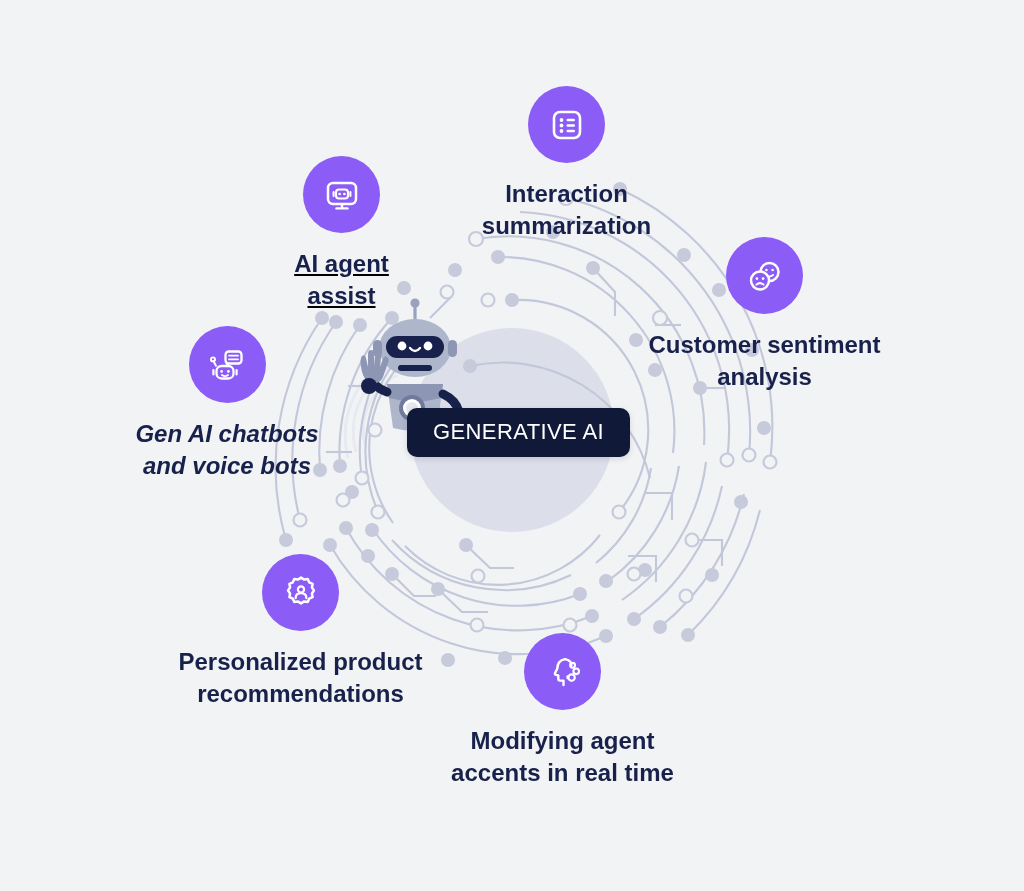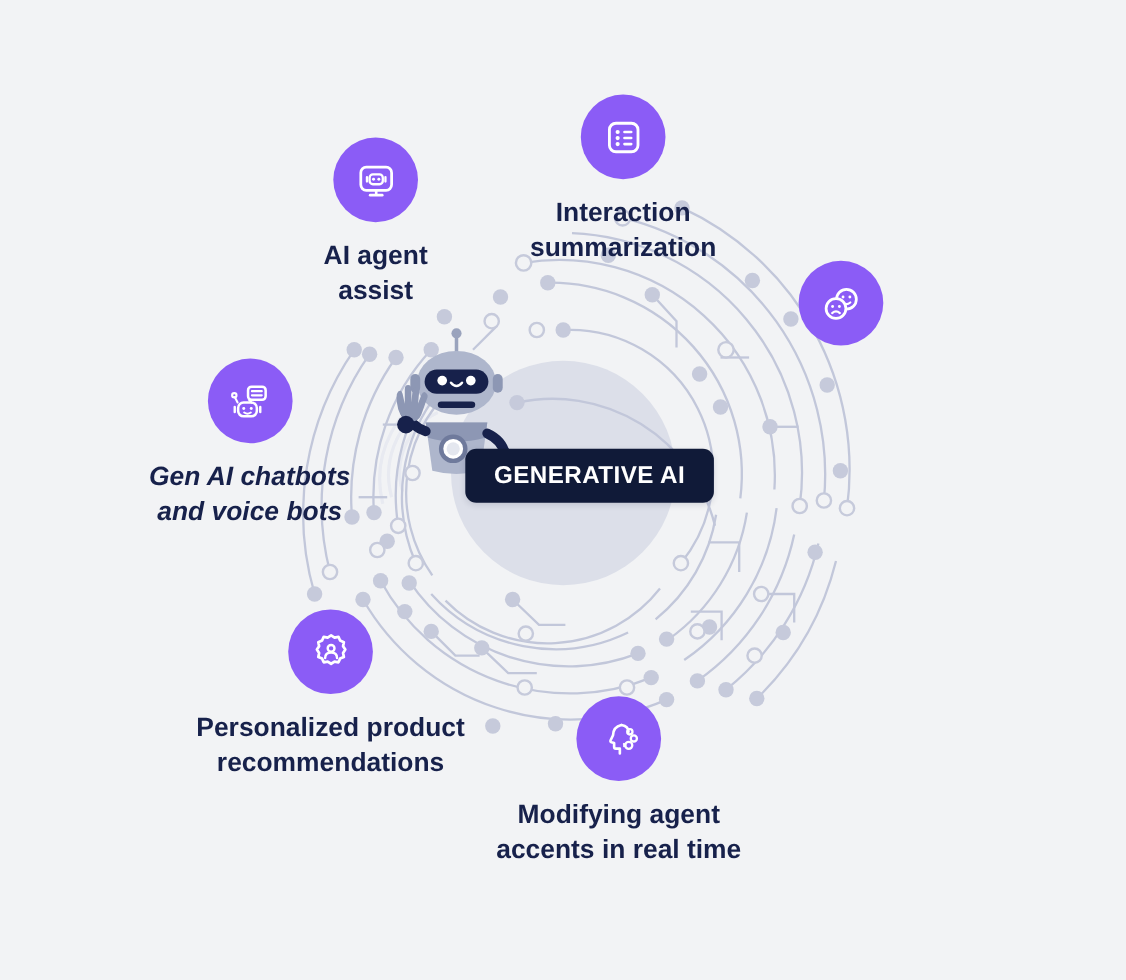--- a/index.html
+++ b/index.html
@@ -42,28 +42,28 @@
   .robot-wrap {
     position: absolute;
     left: 340px;
     top: 288px;
     width: 150px;
     height: 150px;
   }
 
   .center-chip {
     position: absolute;
-    left: 423px;
+    left: 407px;
     top: 408px;
     background: #101a38;
     color: #ffffff;
     border-radius: 10px;
     padding: 13px 26px 14px 26px;
     font-size: 22px;
-    font-weight: bold;
+    font-weight: normal;
     letter-spacing: 0.4px;
     line-height: 1;
     white-space: nowrap;
     box-shadow: 0 2px 6px rgba(16,26,56,0.13);
   }
 
   
   .node {
     position: absolute;
   }
@@ -85,21 +85,21 @@
     text-align: center;
     color: #17214b;
     font-size: 24px;
     font-weight: bold;
     line-height: 1.33;
     white-space: pre-line;
   }
 
   
   #node-interaction-summarization { left: 434px; top: 86px;  width: 265px; }
-  #node-ai-agent-assist           { left: 239px; top: 125px; width: 205px; }
+  #node-ai-agent-assist           { left: 239px; top: 156px; width: 205px; text-decoration: underline; }
   #node-customer-sentiment        { left: 642px; top: 237px; width: 245px; }
   #node-gen-ai-chatbots           { left: 118px; top: 326px; width: 218px; font-style: italic; }
   #node-realtime-translation      { left: 652px; top: 487px; width: 245px; }
   #node-personalized-products     { left: 176px; top: 554px; width: 249px; }
   #node-modifying-accents         { left: 443px; top: 633px; width: 239px; }
 </style>
 </head>
 <body>
 
 <div id="stage">
@@ -320,20 +320,22 @@
         <circle cx="24.5" cy="16" r="9" fill="none" stroke="#fff" stroke-width="2.5"></circle>
         <circle cx="21.4" cy="14" r="1.3" fill="#fff"></circle>
         <circle cx="27.6" cy="14" r="1.3" fill="#fff"></circle>
         <path d="M 21 19 q 3.5 3 7 0" stroke="#fff" stroke-width="2" fill="none" stroke-linecap="round"></path>
         <circle cx="15" cy="24.5" r="9" fill="#8b5cf6" stroke="#fff" stroke-width="2.5"></circle>
         <circle cx="11.9" cy="22.6" r="1.3" fill="#fff"></circle>
         <circle cx="18.1" cy="22.6" r="1.3" fill="#fff"></circle>
         <path d="M 11.5 28.6 q 3.5 -3 7 0" stroke="#fff" stroke-width="2" fill="none" stroke-linecap="round"></path>
       </svg>
     </div>
+    <div class="node-label">Customer sentiment
+analysis</div>
   </div>
 
   <div class="node" id="node-gen-ai-chatbots">
     <div class="node-icon">
       <svg viewBox="0 0 40 40" width="40" height="40" xmlns="http://www.w3.org/2000/svg">
         <rect x="18.5" y="6.5" width="16" height="12" rx="3.2" fill="none" stroke="#fff" stroke-width="2.3"></rect>
         <line x1="22" y1="10.6" x2="31" y2="10.6" stroke="#fff" stroke-width="1.9" stroke-linecap="round"></line>
         <line x1="22" y1="14.4" x2="31" y2="14.4" stroke="#fff" stroke-width="1.9" stroke-linecap="round"></line>
         <path d="M 22 18.4 l 0 4 l -4 -4" fill="#fff"></path>
         <rect x="9.5" y="21" width="17" height="12.5" rx="5" fill="none" stroke="#fff" stroke-width="2.3"></rect>

